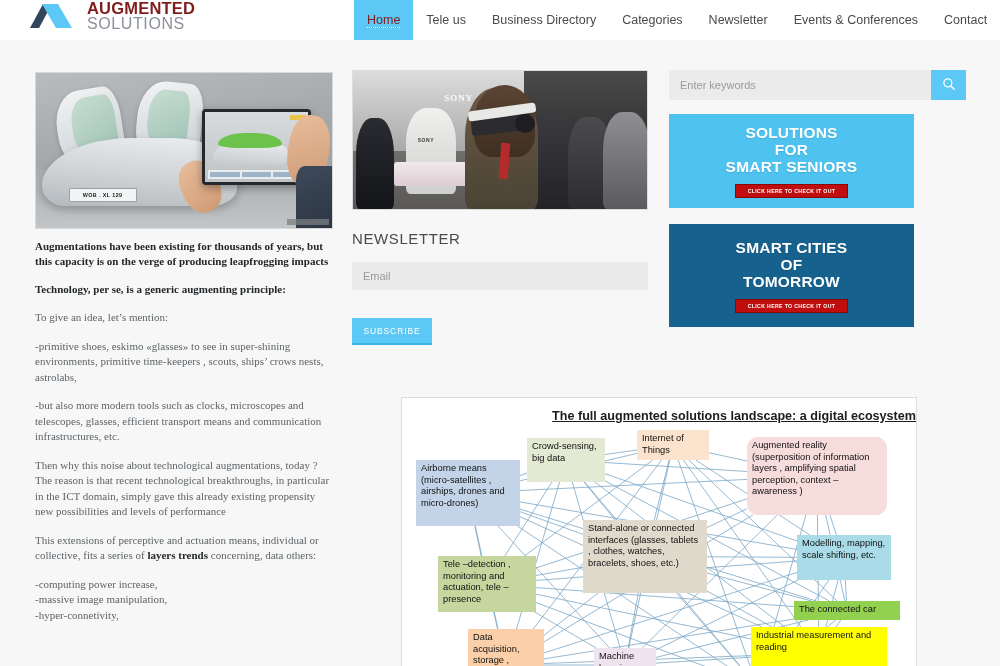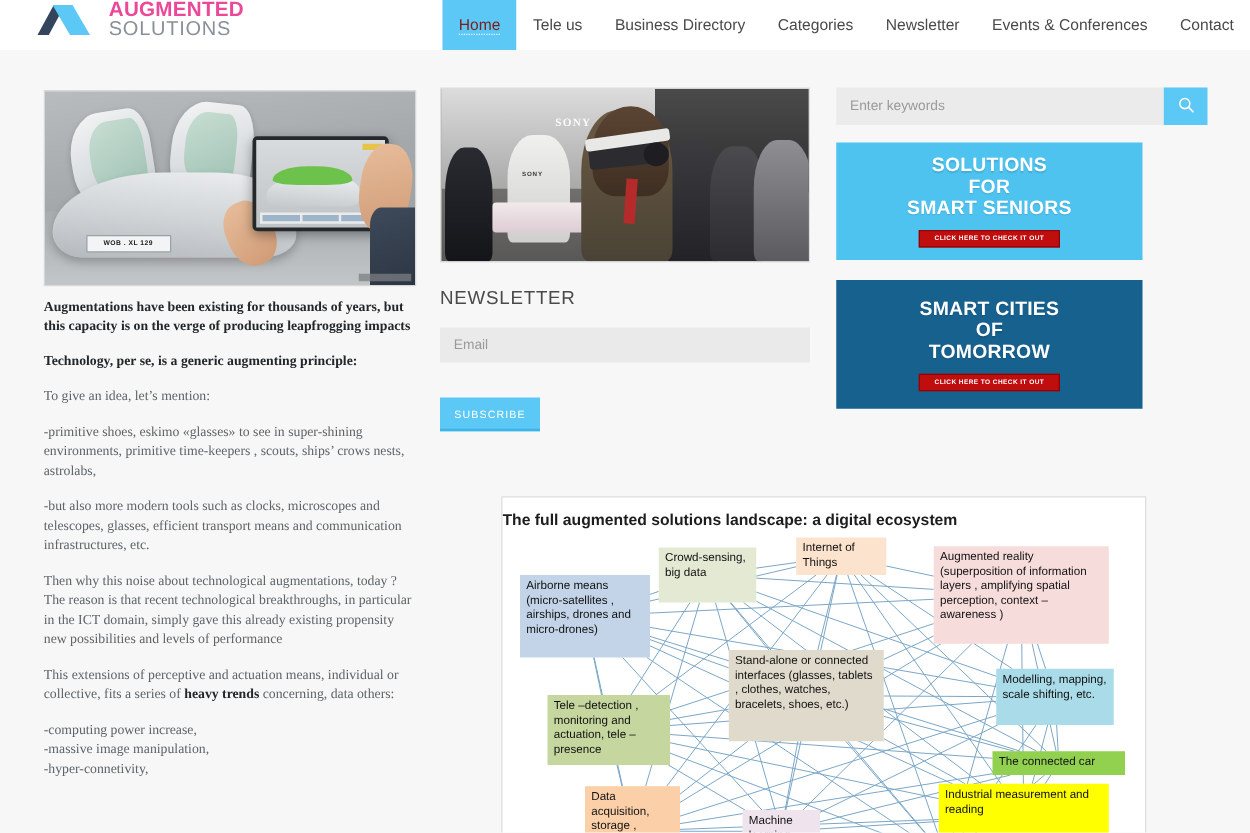--- a/index.html
+++ b/index.html
@@ -16,21 +16,21 @@
   .header {
     position: absolute; top: 0; left: 0; width: 1000px; height: 40px;
     background: #ffffff;
   }
   .header-inner { position: relative; width: 1000px; height: 40px; }
   .logo { position: absolute; left: 28px; top: 1px; height: 30px; display: flex; align-items: center; }
   .logo-mark { position: relative; width: 56px; height: 28px; margin-right: 3px; }
   .logo-text { display: flex; flex-direction: column; line-height: 1.0; }
   .logo-l1 {
     font-size: 16.5px; font-weight: bold; letter-spacing: 0.2px;
-    color: #ec4899; font-family: "Liberation Sans", sans-serif;
+    color: #7f1d1d; font-family: "Liberation Sans", sans-serif;
   }
   .logo-l2 {
     font-size: 16px; letter-spacing: 0.6px; color: #8a9099;
     font-family: "Liberation Sans", sans-serif; margin-top: -1px;
   }
   .nav { position: absolute; left: 354px; top: 0; height: 40px; display: flex; align-items: stretch; }
   .nav-item {
     display: flex; align-items: center; padding: 0 13px;
     font-size: 12.5px; color: #4a4a4a; cursor: pointer; white-space: nowrap;
     position: relative;
@@ -239,23 +239,24 @@
     padding: 3px 12px; white-space: nowrap; cursor: pointer;
     font-family: "Liberation Sans", sans-serif;
   }
 
   
   .diagram-wrap {
     position: absolute; left: 401px; top: 357px; width: 516px; height: 309px;
     background: #ffffff; border: 1px solid #dcdcdc; overflow: hidden;
   }
   .diagram-title {
-    position: absolute; left: 0; right: 0; top: 11px; text-align: left;
+    position: absolute; left: 0; right: 0; top: 11px; text-align: right;
     font-size: 12.6px; font-weight: bold; color: #1d1d1d;
     font-family: "Liberation Sans", sans-serif;
+    text-decoration: underline;
   }
   .diag-svg { position: absolute; left: 0; top: 0; width: 516px; height: 309px; }
   .node {
     position: absolute; font-size: 9.3px; line-height: 11.6px; color: #111111;
     padding: 3px 5px; font-family: "Liberation Sans", sans-serif;
   }
 </style>
 </head>
 <body>
 
@@ -339,21 +340,21 @@
         <div class="wm"></div>
       </div>
 
       <div class="body-text">
         <p class="b">Augmentations have been existing for thousands of years, but this capacity is on the verge of producing leapfrogging impacts</p>
         <p class="b">Technology, per se, is a generic augmenting principle:</p>
         <p>To give an idea, let’s mention:</p>
         <p>-primitive shoes, eskimo «glasses» to see in super-shining environments, primitive time-keepers , scouts, ships’ crows nests, astrolabs,</p>
         <p>-but also more modern tools such as clocks, microscopes and telescopes, glasses, efficient transport means and communication infrastructures, etc.</p>
         <p>Then why this noise about technological augmentations, today ? The reason is that recent technological breakthroughs, in particular in the ICT domain, simply gave this already existing propensity new possibilities and levels of performance</p>
-        <p><span>This extensions of perceptive and actuation means, individual or collective, fits a series of </span><b>heavy trends</b><span> concerning, data others:</span></p>
+        <p><span>This extensions of perceptive and actuation means, individual or collective, fits a series of </span><b>layers trends</b><span> concerning, data others:</span></p>
         <p class="list">-computing power increase,</p>
         <p class="list">-massive image manipulation,</p>
         <p class="list">-hyper-connetivity,</p>
 
       </div>
     </div>
 
     <div class="col-mid">
       <div class="mid-photo">
         <div class="booth-wall"></div>
@@ -478,21 +479,21 @@
           <line x1="142.0" y1="265.5" x2="349.0" y2="257.6" stroke="#7ba7c7" stroke-width="0.8"></line>
           <line x1="142.0" y1="270.2" x2="303.0" y2="283.6" stroke="#7ba7c7" stroke-width="0.8"></line>
           <line x1="254.0" y1="265.1" x2="349.0" y2="259.2" stroke="#7ba7c7" stroke-width="0.8"></line>
           <line x1="254.0" y1="271.9" x2="303.0" y2="279.7" stroke="#7ba7c7" stroke-width="0.8"></line>
           <line x1="368.2" y1="281.0" x2="388.8" y2="270.0" stroke="#7ba7c7" stroke-width="0.8"></line>
         </svg>
       <div id="diag-nodes">
           <div class="node" style="left: 14px; top: 62px; width: 104px; min-height: 66px; background: rgb(195, 212, 232);">Airborne  means (micro-satellites , airships, drones and micro-drones)</div>
           <div class="node" style="left: 125px; top: 40px; width: 78px; min-height: 44px; background: rgb(227, 233, 210);">Crowd-sensing, big data</div>
           <div class="node" style="left: 235px; top: 32px; width: 72px; min-height: 30px; background: rgb(251, 227, 205);">Internet of Things</div>
-          <div class="node" style="left: 345px; top: 39px; width: 140px; min-height: 78px; background: rgb(247, 220, 220);">Augmented  reality (superposition of information layers , amplifying  spatial perception, context – awareness )</div>
+          <div class="node" style="left: 345px; top: 39px; width: 140px; min-height: 78px; background: rgb(247, 220, 220); border-radius: 11px;">Augmented  reality (superposition of information layers , amplifying  spatial perception, context – awareness )</div>
           <div class="node" style="left: 181px; top: 122px; width: 124px; min-height: 73px; background: rgb(223, 218, 203);">Stand-alone  or connected  interfaces (glasses, tablets , clothes, watches, bracelets, shoes, etc.)</div>
           <div class="node" style="left: 395px; top: 137px; width: 94px; min-height: 45px; background: rgb(169, 219, 232);">Modelling, mapping, scale shifting, etc.</div>
           <div class="node" style="left: 36px; top: 158px; width: 98px; min-height: 56px; background: rgb(198, 214, 159);">Tele –detection , monitoring and actuation, tele – presence</div>
           <div class="node" style="left: 392px; top: 203px; width: 106px; min-height: 19px; background: rgb(146, 208, 80);">The connected  car</div>
           <div class="node" style="left: 66px; top: 231px; width: 76px; min-height: 72px; background: rgb(251, 207, 168);">Data acquisition, storage , formats and standards</div>
           <div class="node" style="left: 192px; top: 250px; width: 62px; min-height: 34px; background: rgb(239, 228, 238);">Machine learning</div>
           <div class="node" style="left: 349px; top: 229px; width: 136px; min-height: 52px; background: rgb(255, 255, 0);">Industrial measurement and reading</div>
         </div>
     </div>
 

